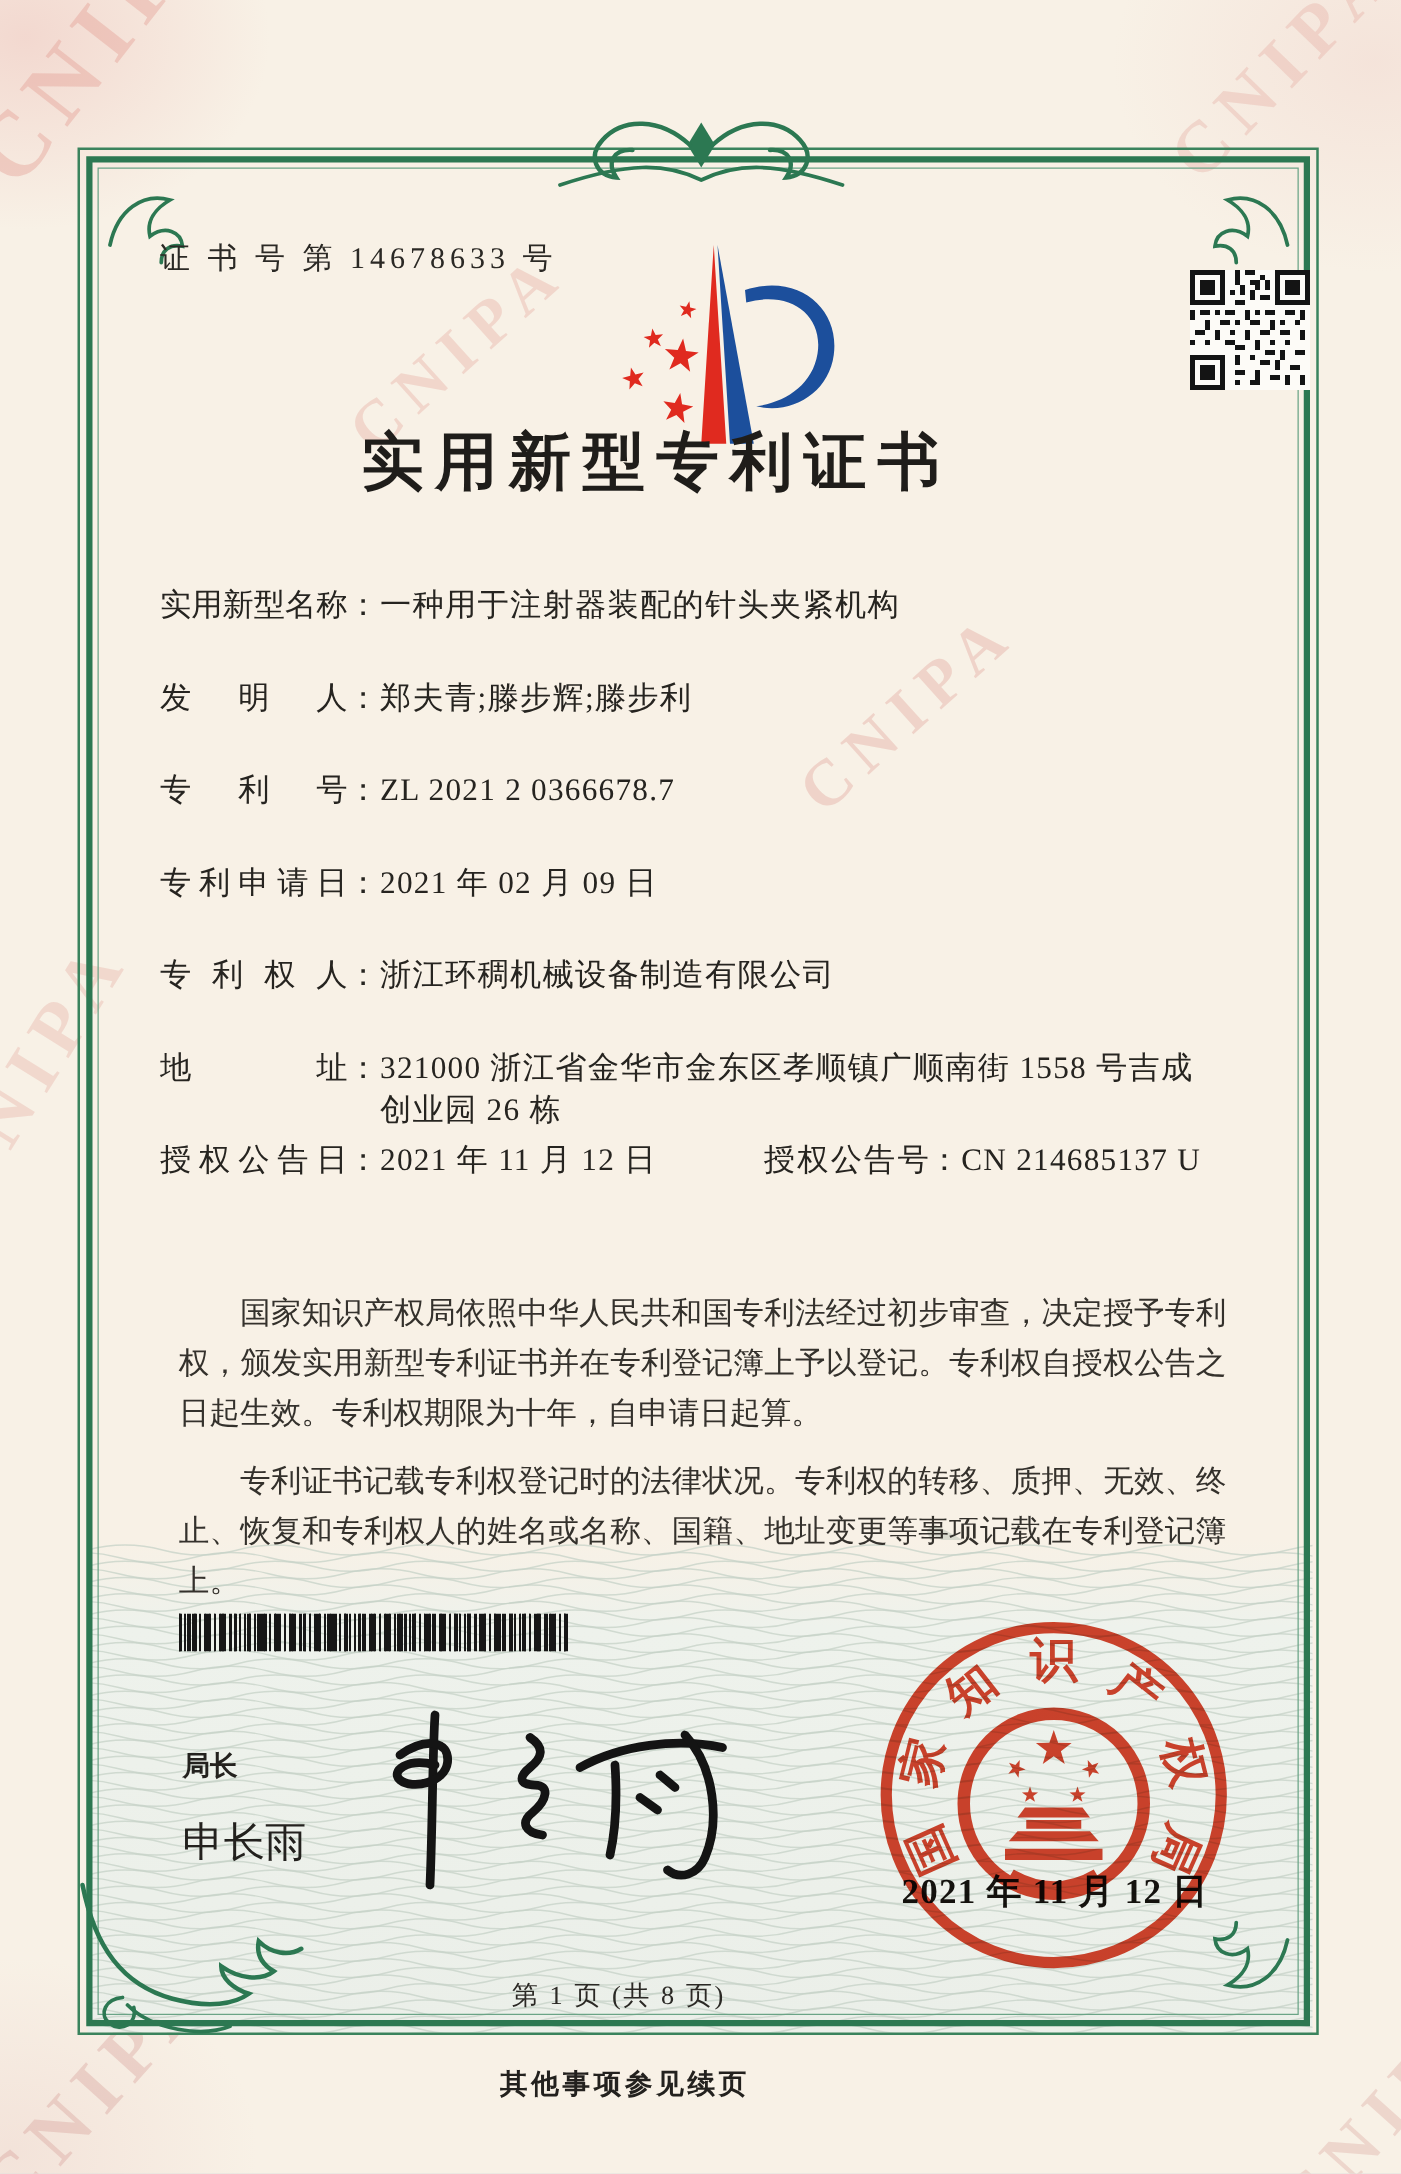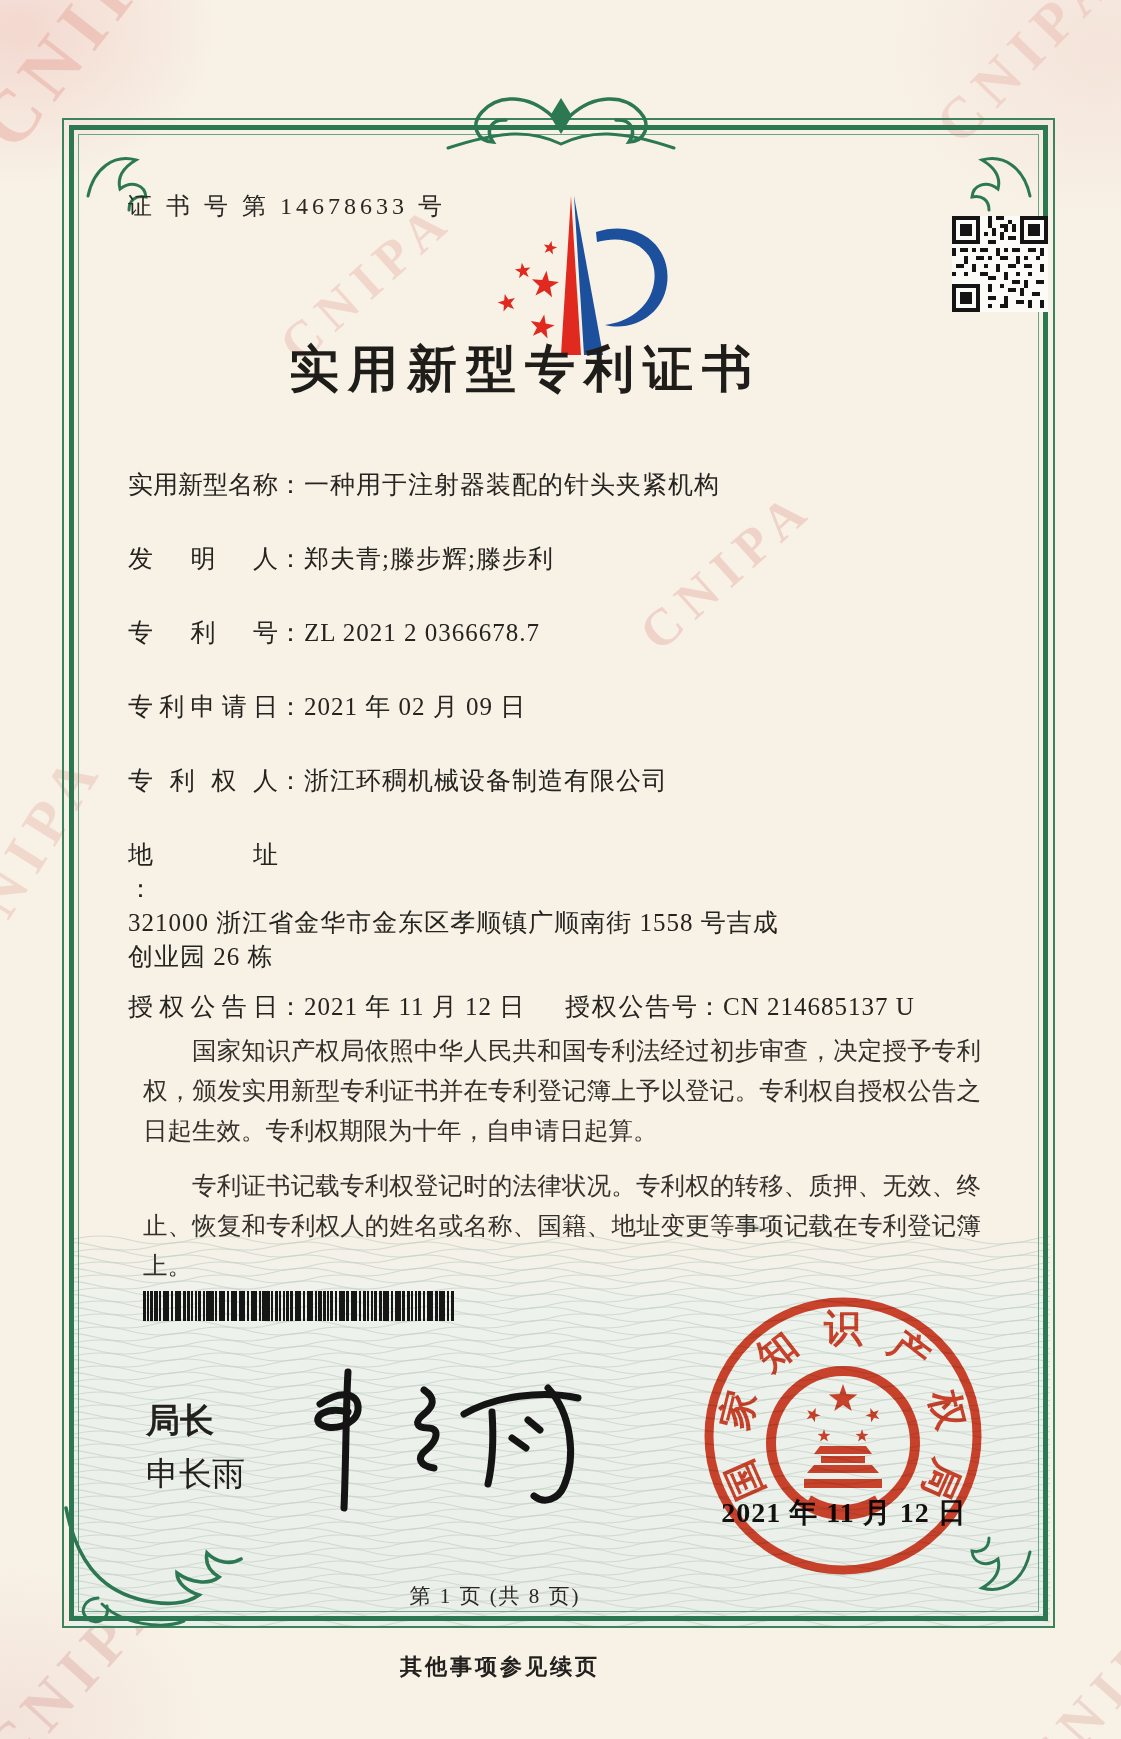--- a/index.html
+++ b/index.html
@@ -35,42 +35,42 @@
   .orn{position:absolute; pointer-events:none;}
   
   .cert-no{position:absolute; left:128px; top:190px; font-size:24px; letter-spacing:4px; color:#2b2925;}
   .logo{position:absolute; left:478px; top:190px;}
   .qr{position:absolute; left:952px; top:216px;}
   .title{position:absolute; left:0; top:336px; width:1050px; text-align:center;
      font-size:50px; font-weight:bold; letter-spacing:9px; color:#1f1d1a;}
   
   .fields{position:absolute; left:128px; top:468px; width:880px; font-size:25px; line-height:34px;}
   .row{display:flex; margin-bottom:40px;}
-  .row-addr{margin-bottom:16px;flex-direction:column;}
+  .row-addr{margin-bottom:6px;}
   .lbl{display:block; width:150px; text-align:justify; text-align-last:justify; text-justify:inter-character; flex:none;}
   .cln{width:26px; flex:none;}
   .val{flex:1; letter-spacing:1px;}
-  .grant{display:flex; margin-bottom:0;}
+  .grant{display:flex; margin-bottom:0;gap:46px;}
   .g-left{display:flex; width:437px; flex:none;}
   .g-right{display:flex;align-items:flex-end;}
   .lbl-r{display:block; width:132px; text-align:justify; text-align-last:justify; text-justify:inter-character; flex:none;}
   
   .paras{position:absolute; left:128px; top:1016px; width:868px;
      font-size:24.5px; line-height:40px; text-align:justify; color:#34312c;}
   .paras p{margin:15px; text-indent:2em;}
   
   .barcode{position:absolute; left:143px; top:1291px; width:312px; height:30px;
      background:
        repeating-linear-gradient(90deg,#161616 0 2px,transparent 2px 4px),
        repeating-linear-gradient(90deg,#161616 0 1px,transparent 1px 7px),
        repeating-linear-gradient(90deg,#161616 0 3px,transparent 3px 11px);
   }
   
   .director-title{position:absolute; left:146px; top:1398px; font-family:"Liberation Sans",sans-serif;
-     font-weight:bold; font-size:34px; color:#23211e;}
+     font-weight:bold; font-size:22px; color:#23211e;}
   .director-name{position:absolute; left:146px; top:1452px; font-family:"Liberation Sans",sans-serif;
      font-weight:normal; font-size:33px; color:#23211e;}
   .signature{position:absolute; left:296px; top:1362px;}
   
   .seal{position:absolute; left:700px; top:1293px; width:286px; height:286px;
      opacity:.93; mix-blend-mode:multiply;}
   .seal-date{position:absolute; left:712px; top:1494px; width:264px; text-align:center;
      font-size:28px; font-weight:600; letter-spacing:1px; color:#15130f; mix-blend-mode:multiply;}
   
   .page-no{position:absolute; left:0; top:1582px; width:990px; text-align:center;

